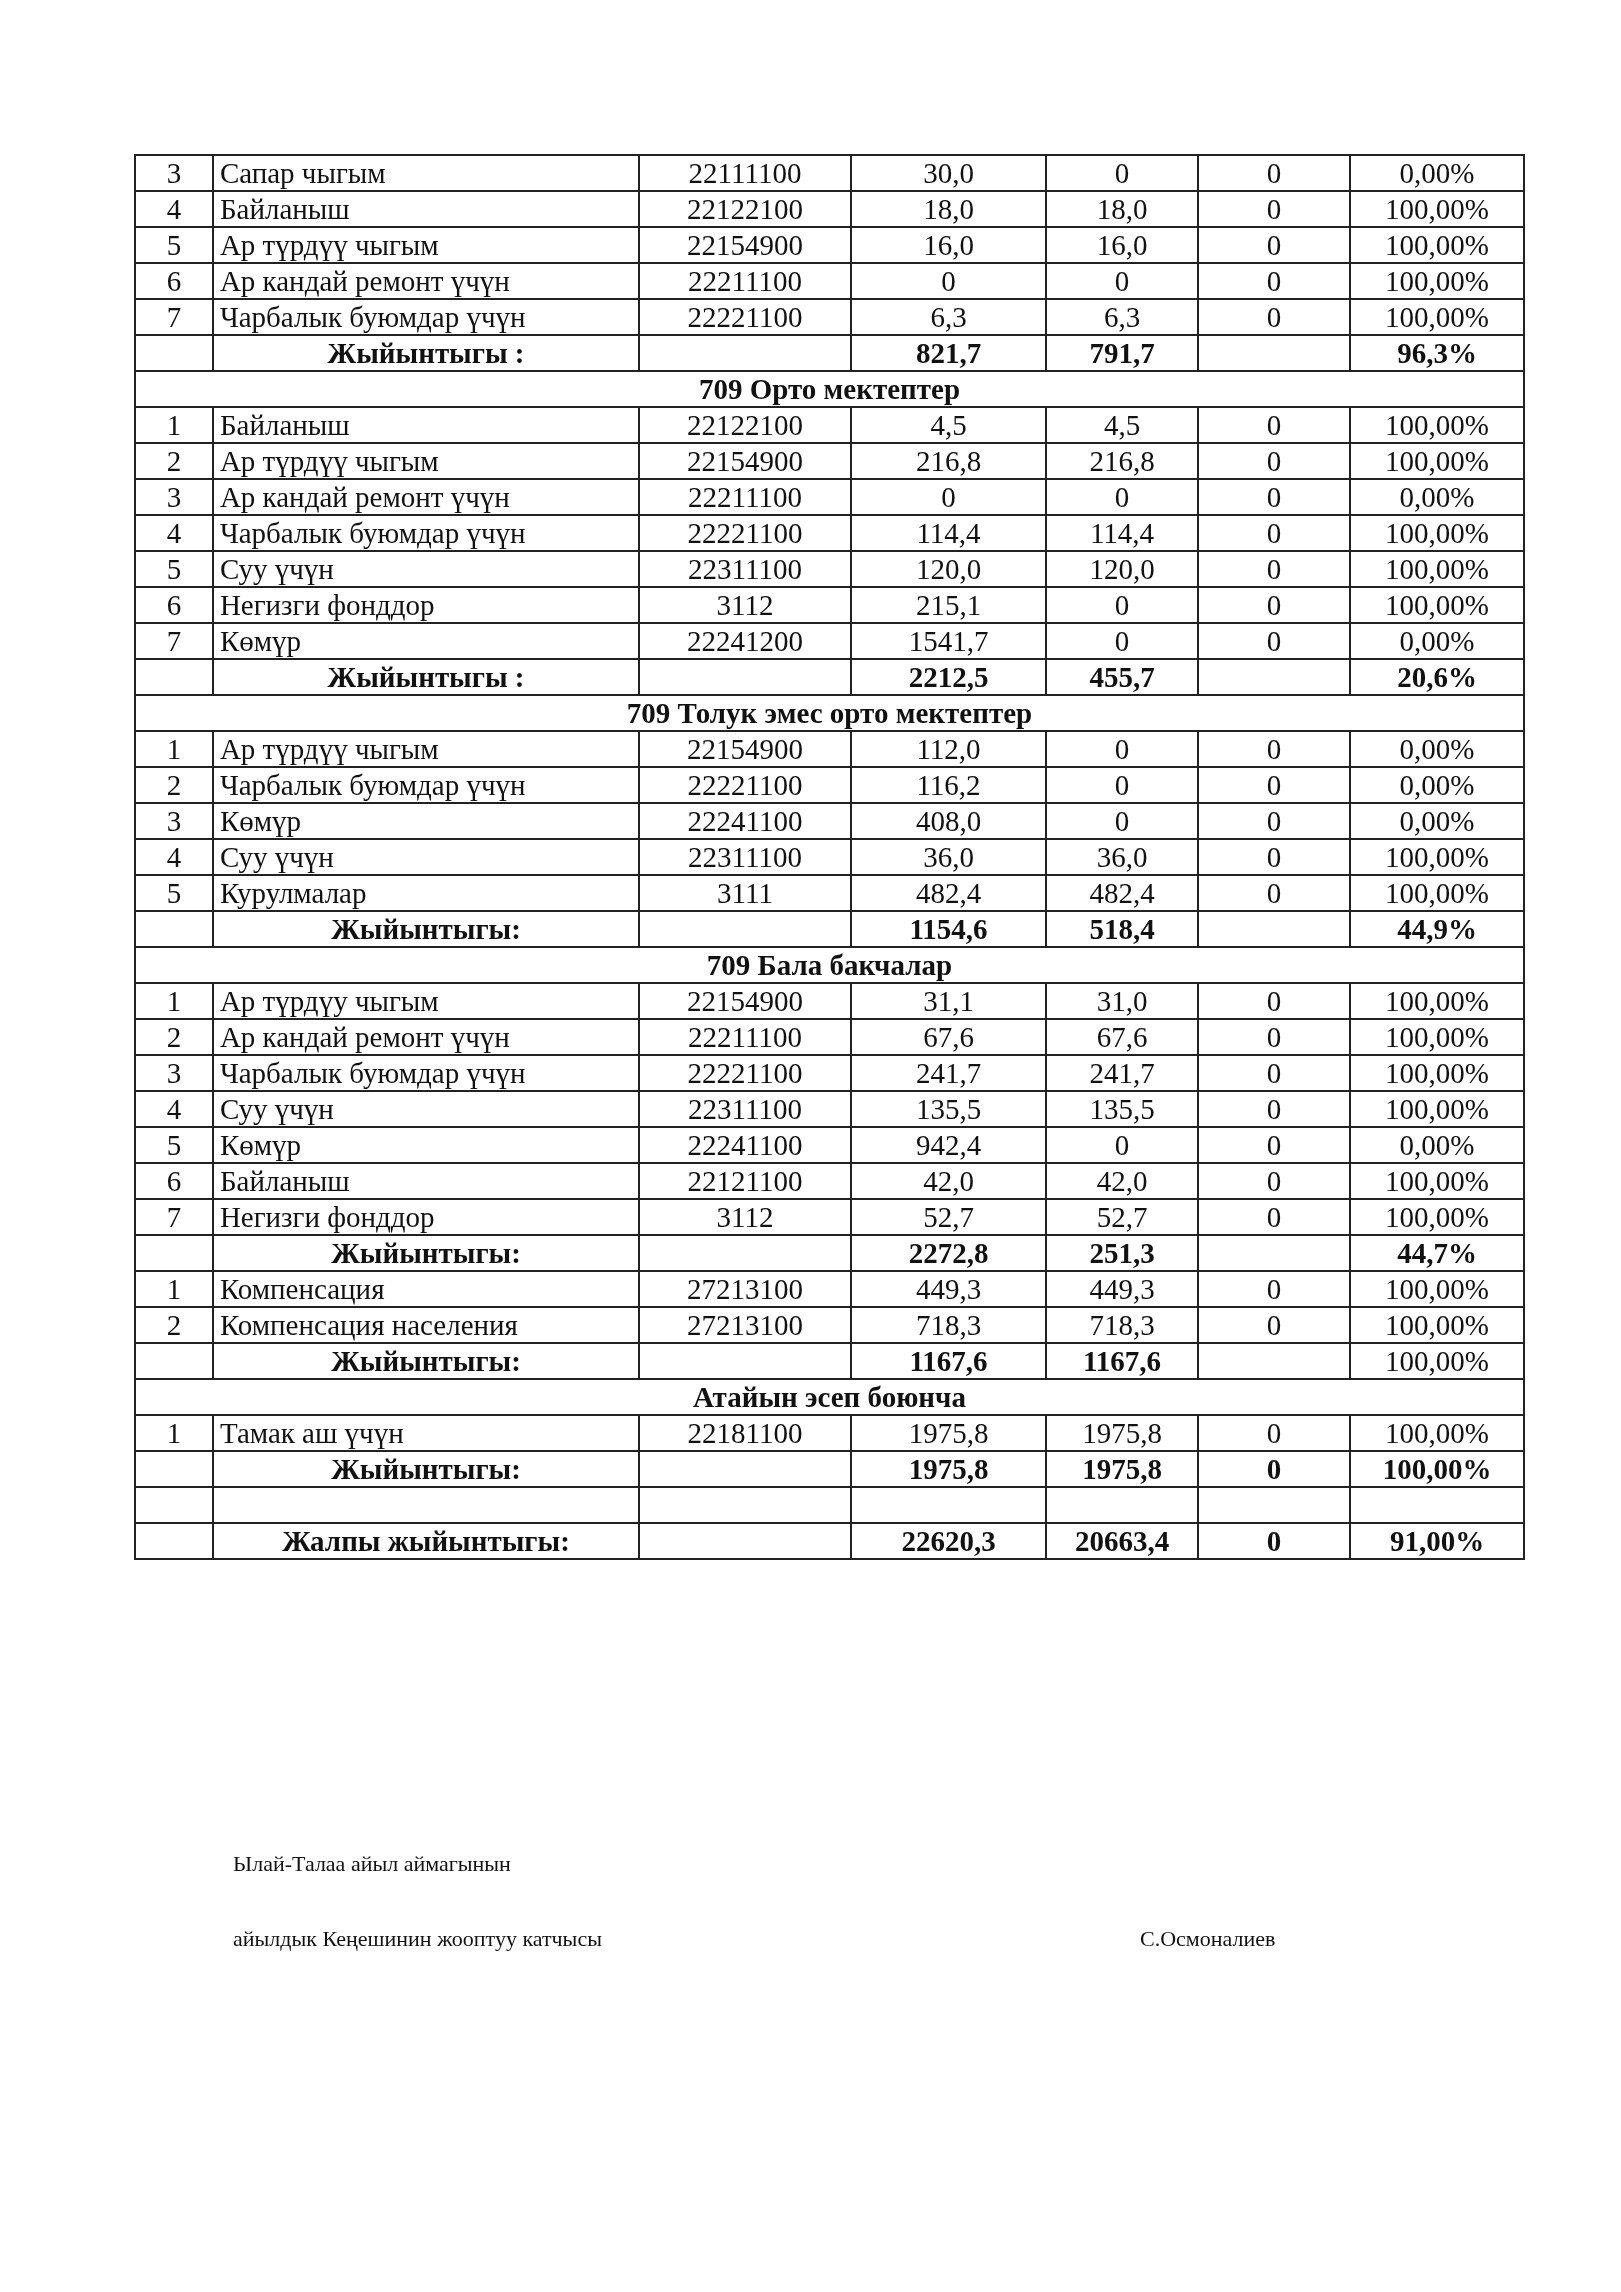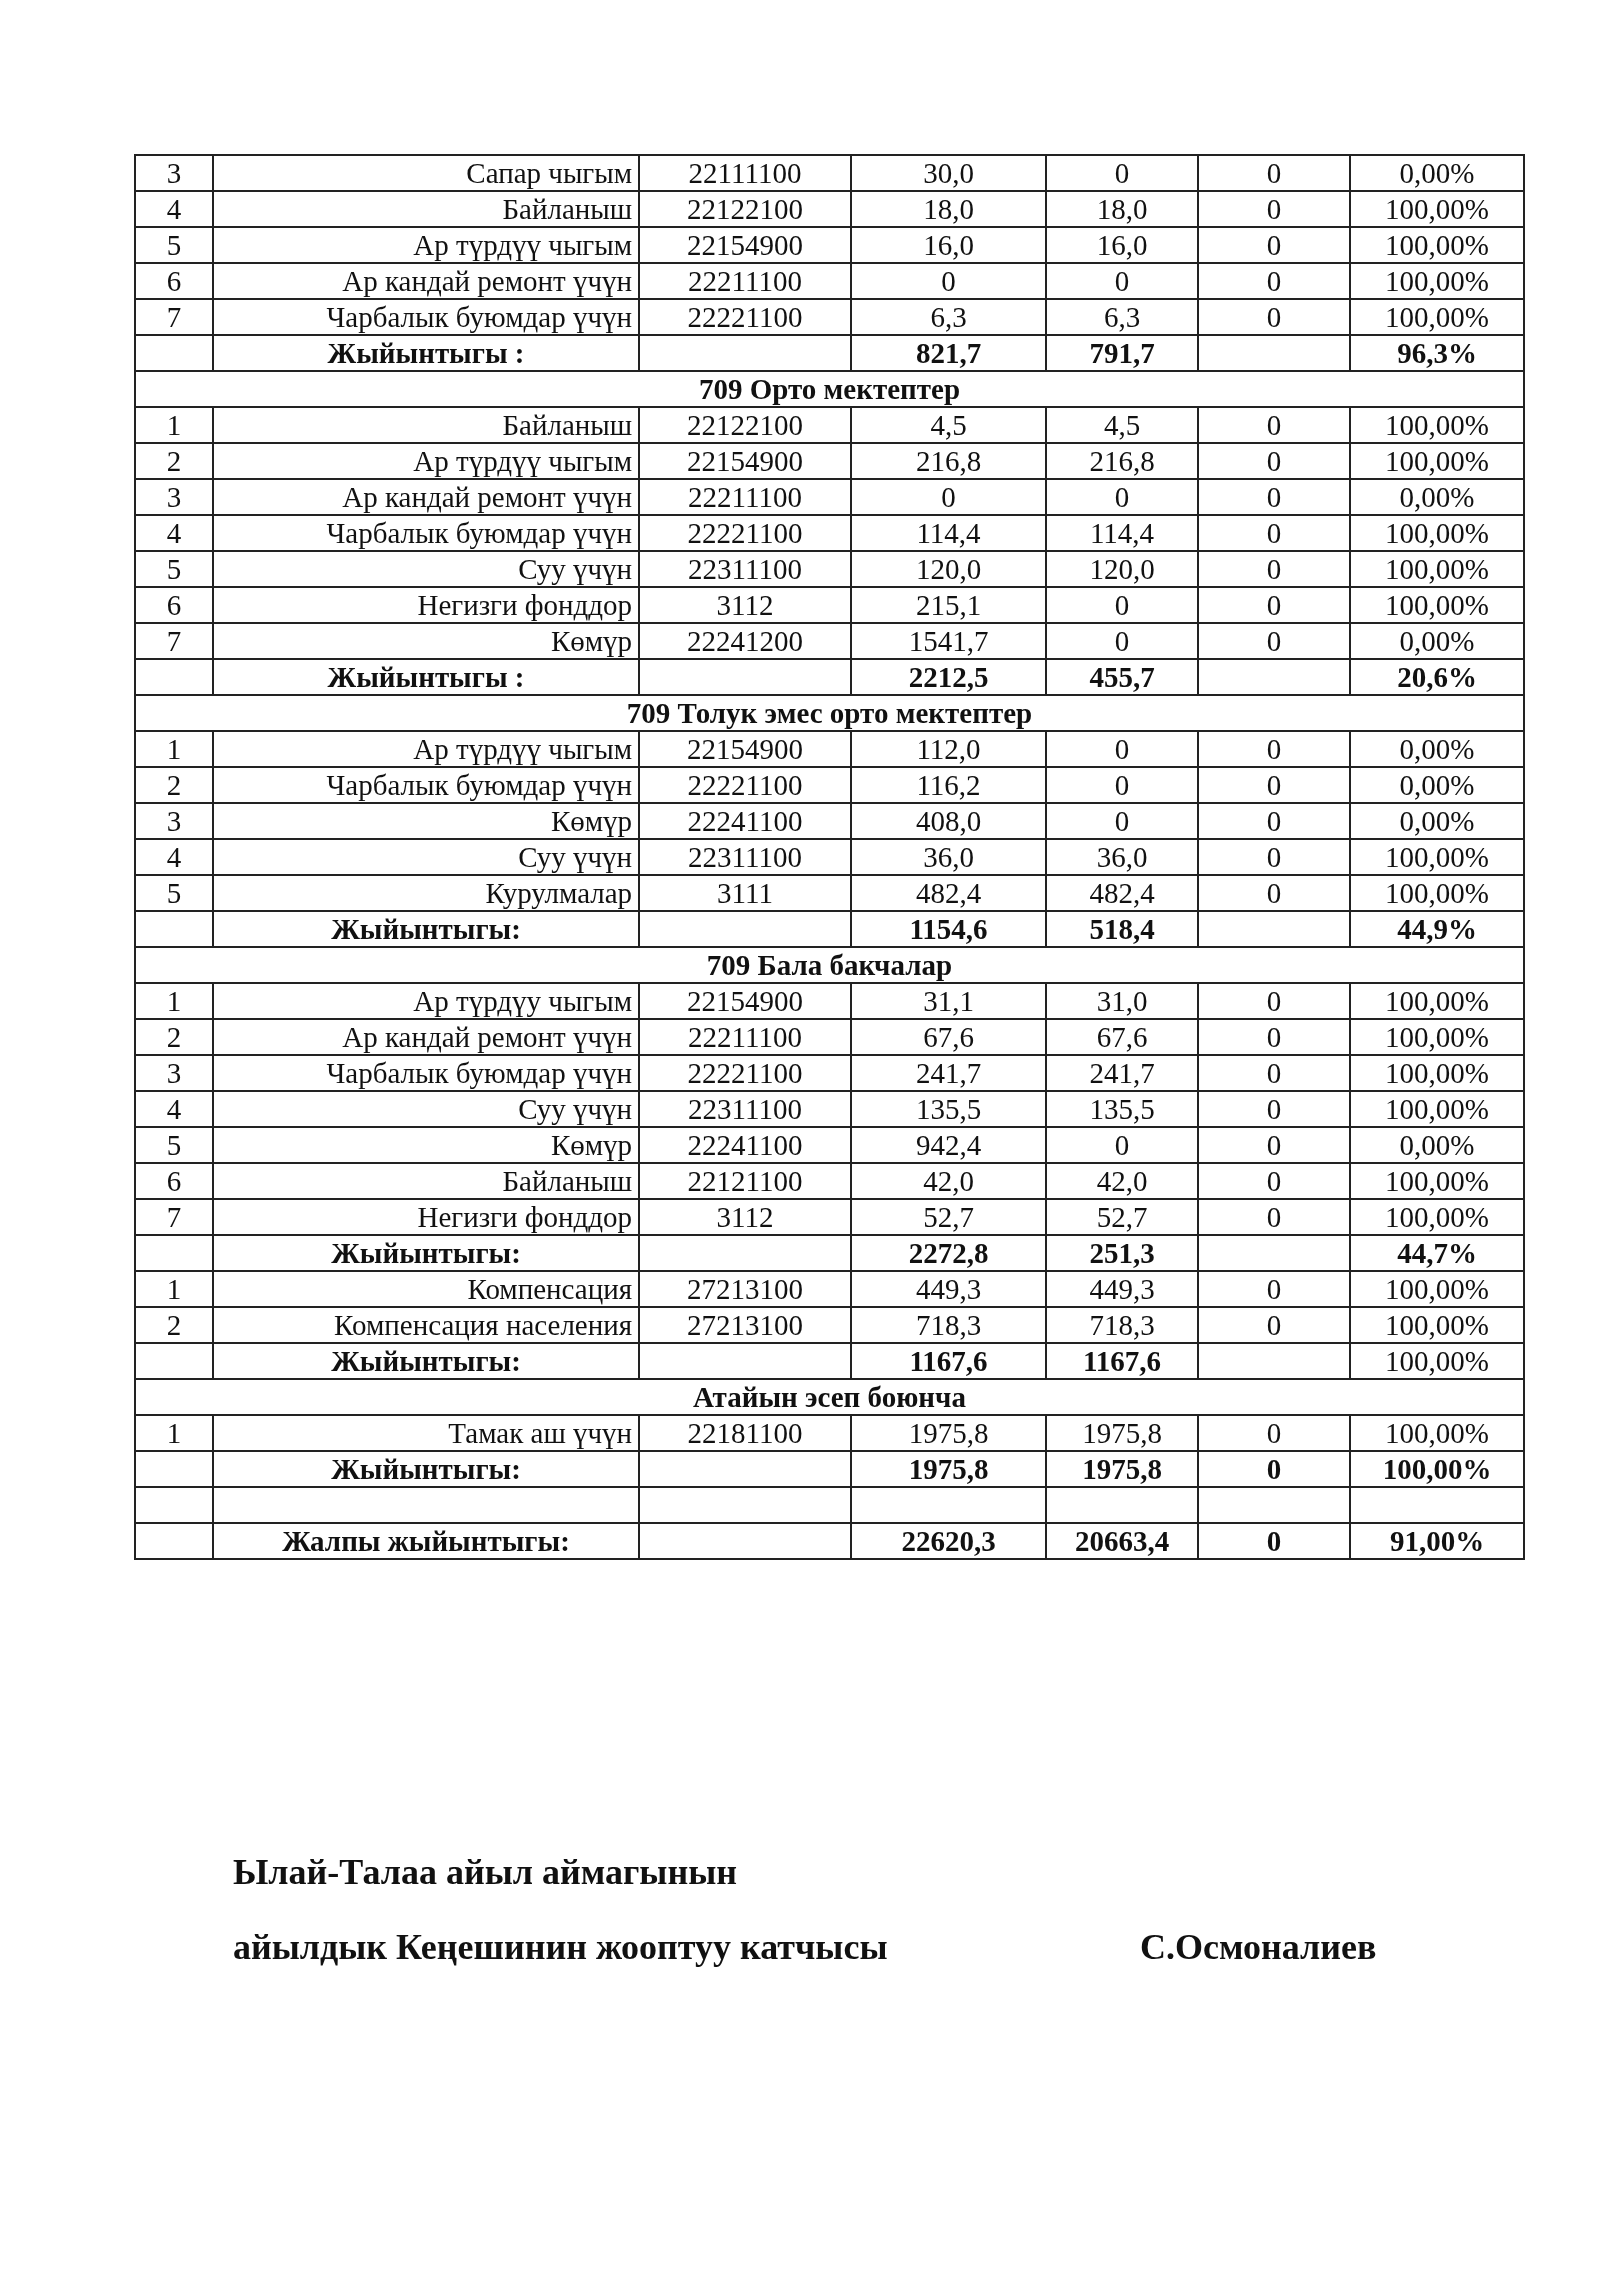--- a/index.html
+++ b/index.html
@@ -6,26 +6,26 @@
   body { width: 1621px; height: 2293px; position: relative; overflow: hidden;
          font-family: "Liberation Serif", "DejaVu Serif", serif; color: #111; }
   table.budget { position: absolute; left: 134px; top: 154px; border-collapse: collapse;
                  table-layout: fixed; width: 1390px; }
   table.budget td { border: 2px solid #222; height: 34px; padding: 0 5.9px; font-size: 29px;
                     line-height: 34px; white-space: nowrap; overflow: hidden; }
   col.c-num { width: 78px; } col.c-name { width: 426px; } col.c-code { width: 212px; }
   col.c-plan { width: 195px; } col.c-fact { width: 152px; } col.c-diff { width: 152px; }
   col.c-pct { width: 174px; }
   td.num, td.code, td.plan, td.fact, td.diff, td.pct { text-align: center; }
-  td.name { text-align: right; padding-left: 13.7px; }
+  td.name { text-align: left; padding-left: 13.7px; }
   tr.section td { text-align: center; font-weight: bold; }
   tr.total td { font-weight: bold; }
   tr.total td.name { text-align: center; }
   td.regular { font-weight: normal !important; }
-  .sig { position: absolute; font-weight: bold; font-size: 36px; white-space: nowrap; text-align: right; }
+  .sig { position: absolute; font-weight: normal; font-size: 22px; white-space: nowrap; text-align: right; }
   .sig-1 { left: 233px; top: 1851px; }
   .sig-2 { left: 233px; top: 1926px; }
   .sig-3 { left: 1140px; top: 1926px; }
 </style>
 </head>
 <body>
 
 <table class="budget">
   <colgroup>
     <col class="c-num">

